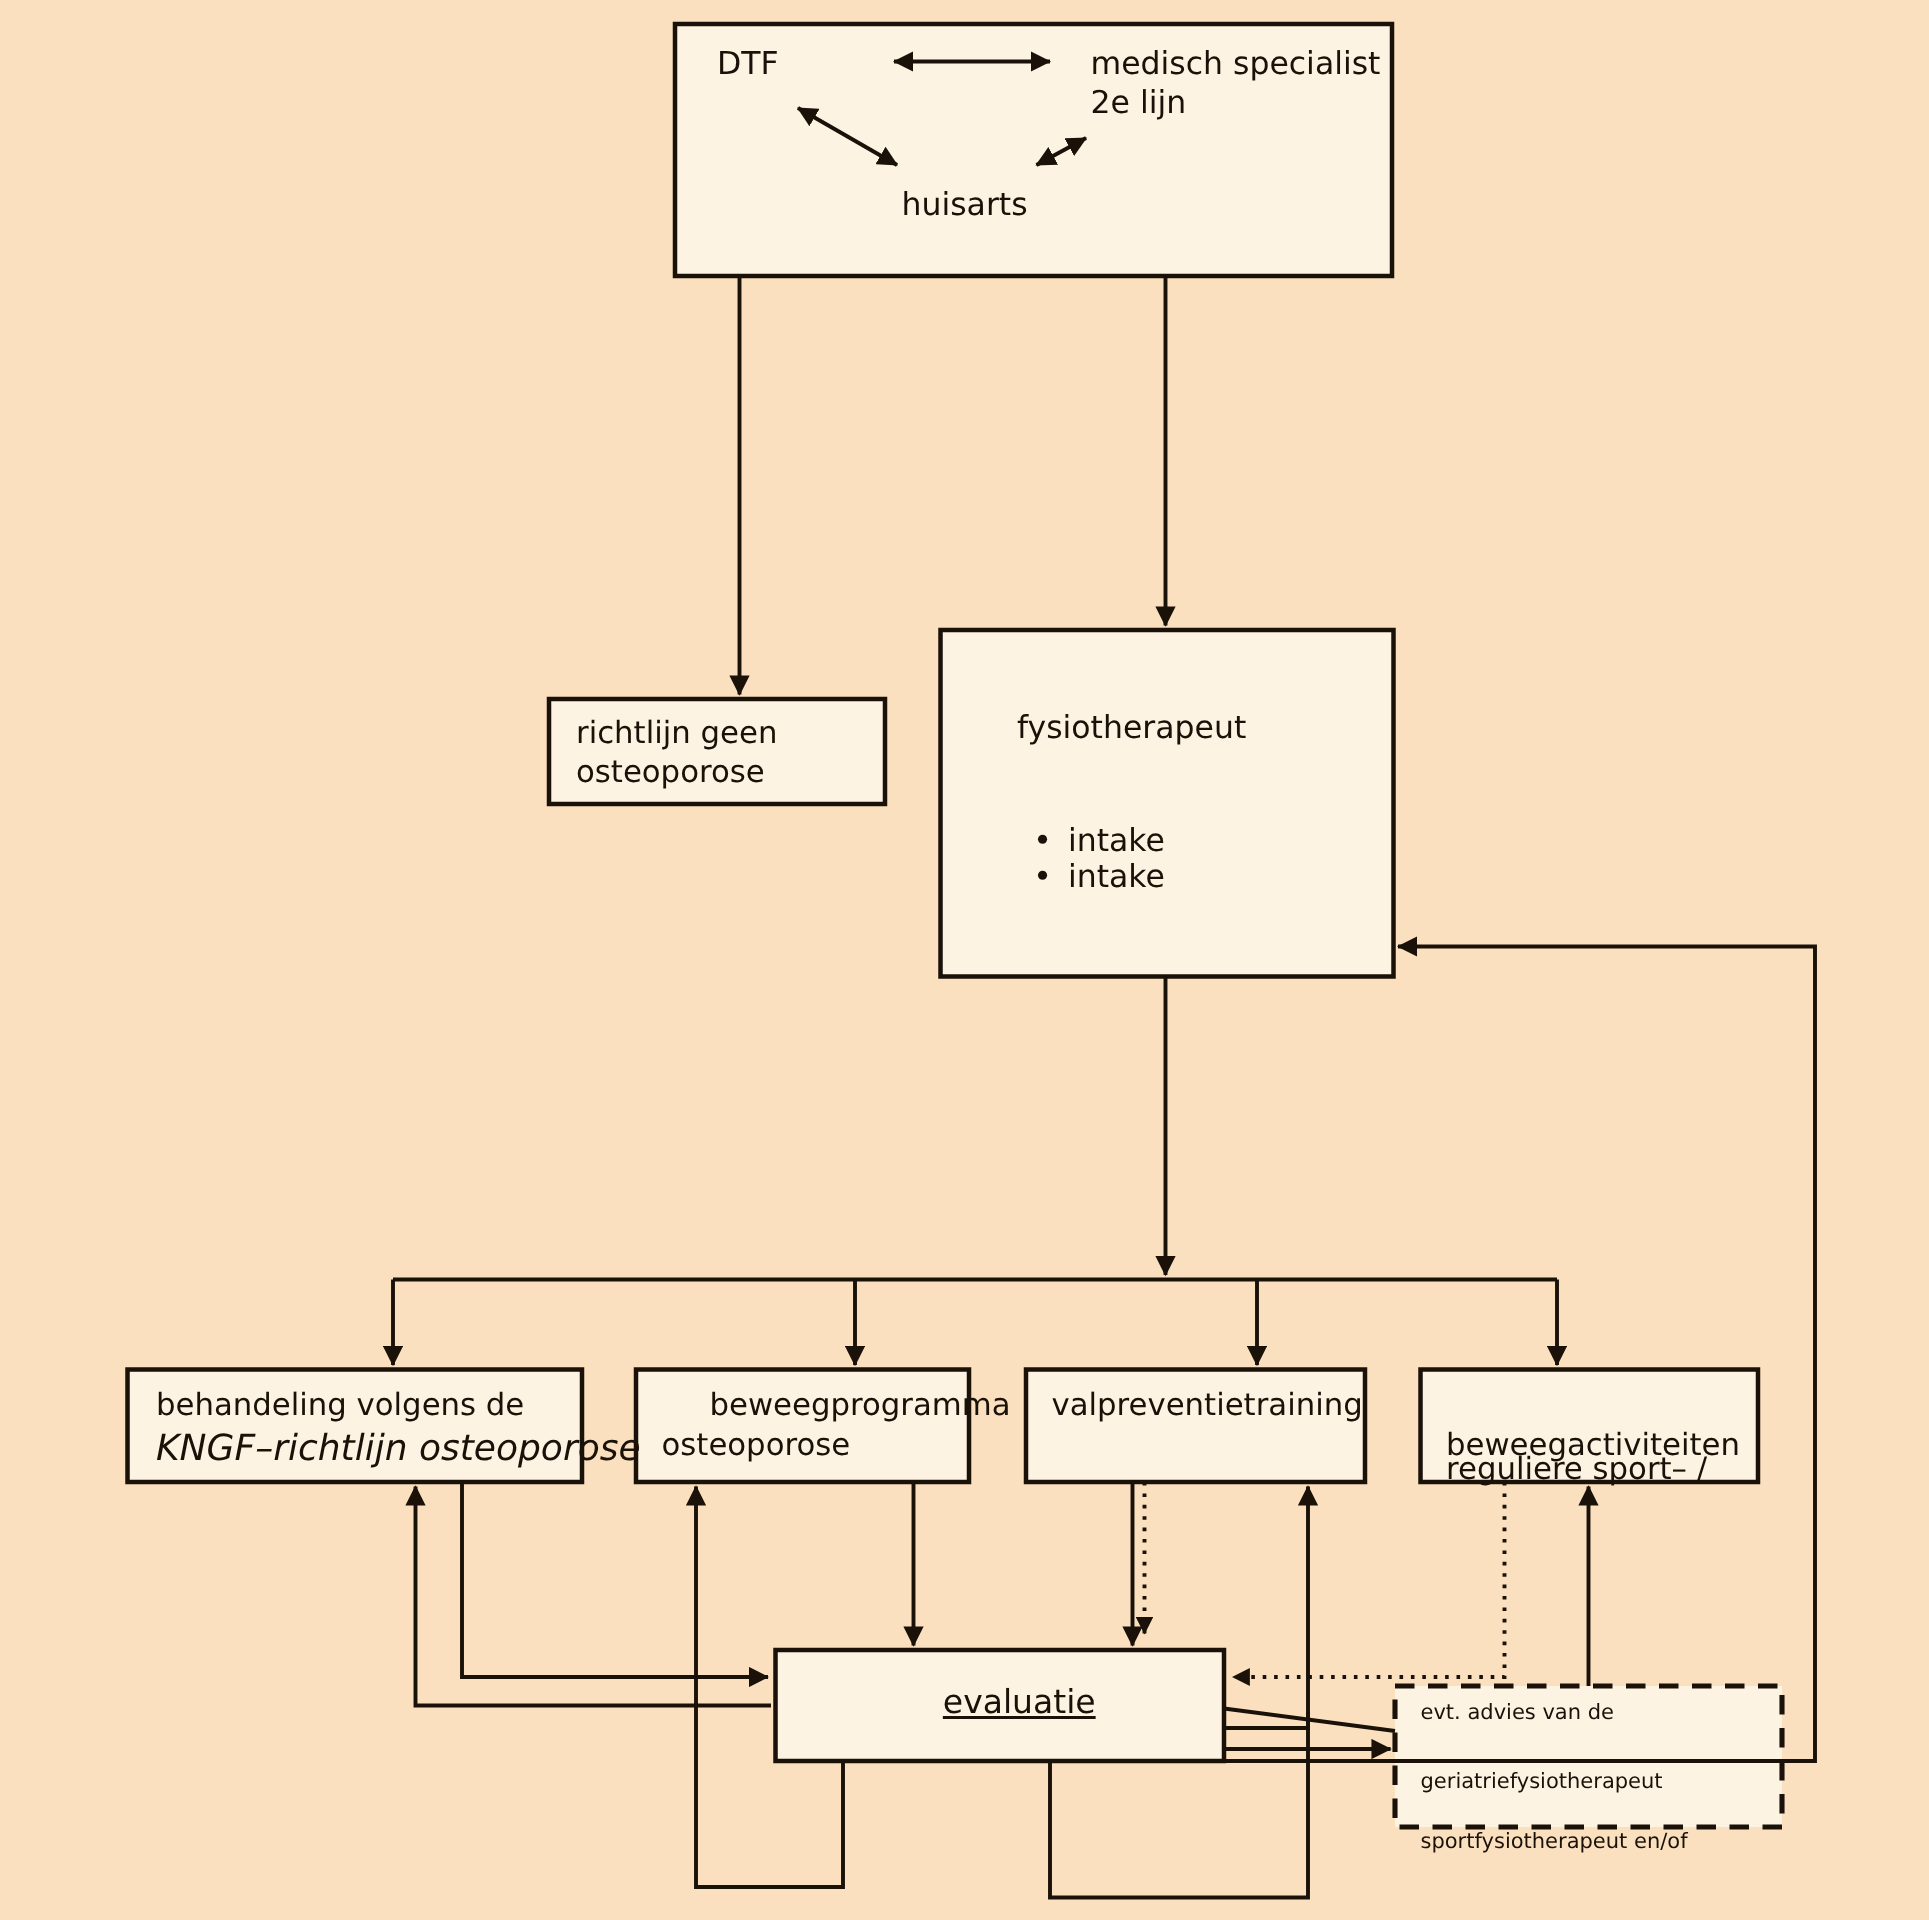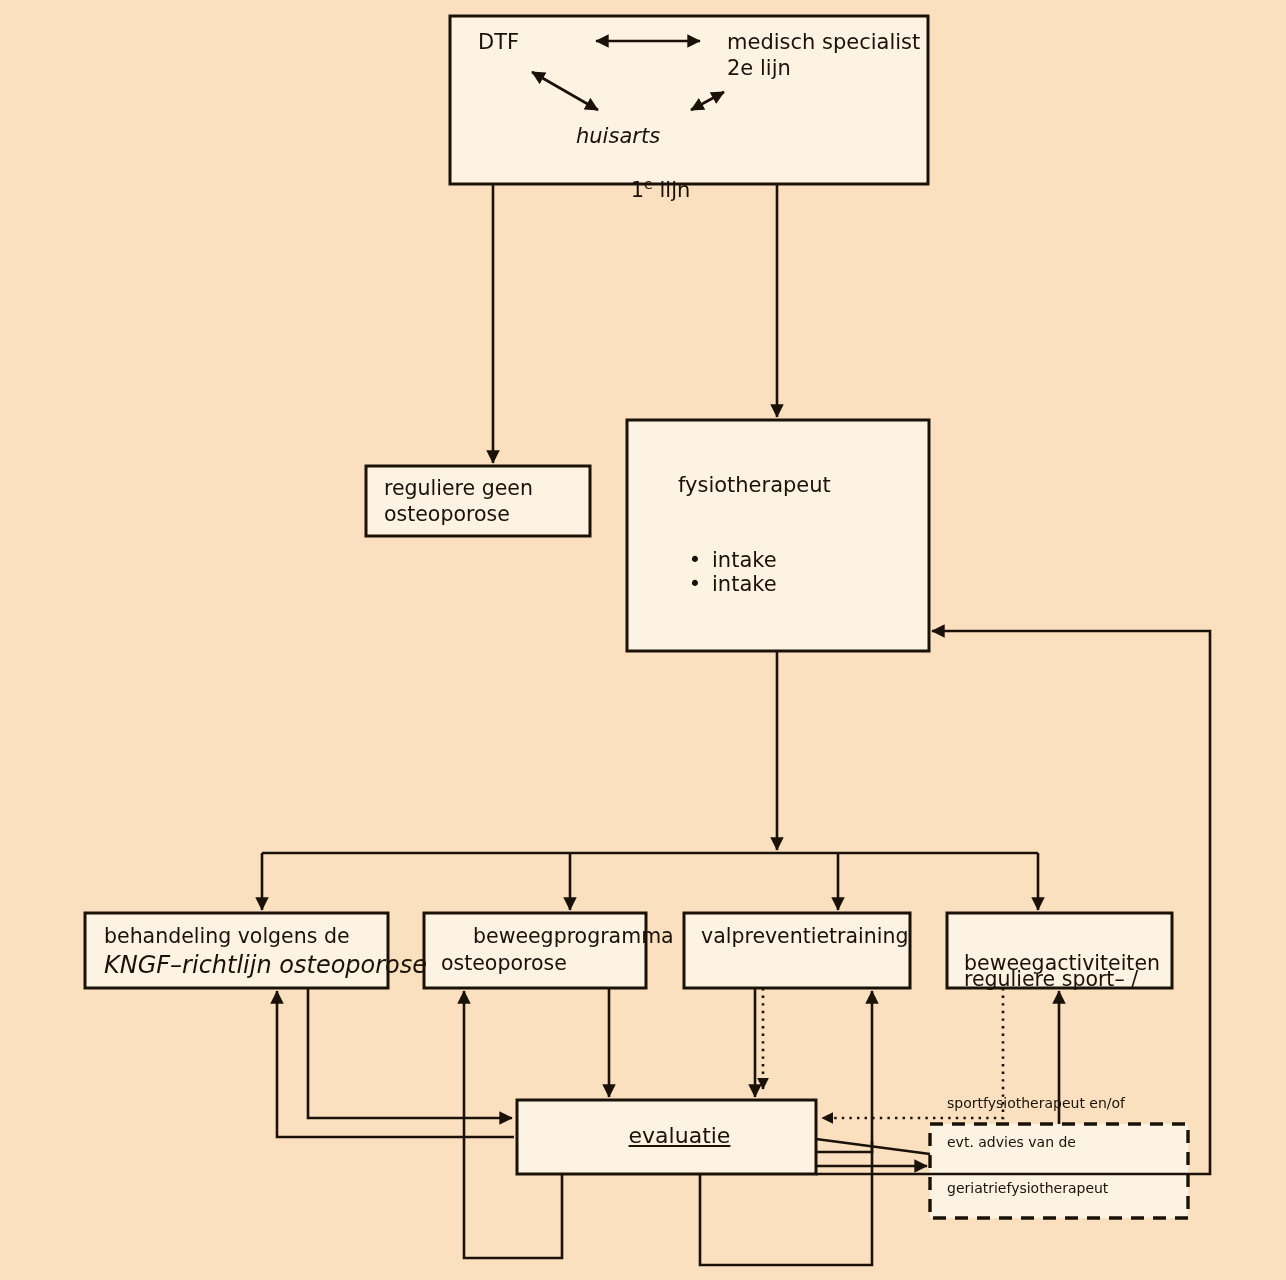--- a/index.html
+++ b/index.html
@@ -101,26 +101,23 @@
       <path d="M763,988 L763,1089" marker-end="url(#ah-sm)"></path>
       <path d="M1003,988 L1003,1118 L822,1118" marker-end="url(#ah-sm)"></path>
     </g>
   </svg>
 
   <div class="boxtext t21" style="left:478px;top:30px;">DTF</div>
 
   <div class="boxtext t21" style="left:727px;top:30px;">medisch specialist</div>
   <div class="boxtext t21" style="left:727px;top:56px;">2e lijn</div>
 
-  <div class="boxtext t21" style="left:576px;top:124px;font-style:italic;">huisarts</div>
-  <div class="boxtext t21" style="left:604px;top:150px;">
-    <span>1</span><span class="sup">e</span><span> lijn</span>
-  </div>
+  <div class="boxtext t21" style="left:601px;top:124px;">huisarts</div>
 
-  <div class="boxtext t20" style="left:384px;top:476px;">reguliere geen</div>
+  <div class="boxtext t20" style="left:384px;top:476px;">richtlijn geen</div>
   <div class="boxtext t20" style="left:384px;top:502px;">osteoporose</div>
 
   <div class="boxtext t21" style="left:678px;top:473px;">fysiotherapeut</div>
   <div class="boxtext t21" style="left:678px;top:497px;width:230px;">
     <span class="bullet-row">
       <span class="bullet-dot">•</span>
       <span>intake</span>
     </span>
   </div>
   <div class="boxtext t21" style="left:678px;top:521px;width:230px;">
@@ -137,16 +134,16 @@
   <div class="boxtext t20" style="left:441px;top:951px;">osteoporose</div>
 
   <div class="boxtext t20" style="left:701px;top:924px;">valpreventietraining</div>
 
   <div class="boxtext t20" style="left:964px;top:924px;margin-top:43px;">reguliere sport– /</div>
   <div class="boxtext t20" style="left:964px;top:951px;">beweegactiviteiten</div>
 
   <div class="boxtext t22" style="left:530px;top:1123px;width:299px;text-align:center;text-decoration:underline;">evaluatie</div>
 
   <div class="boxtext t17" style="left:947px;top:1134px;">evt. advies van de</div>
-  <div class="boxtext t17" style="left:947px;top:1095px;">sportfysiotherapeut en/of</div>
+  <div class="boxtext t17" style="left:947px;top:1220px;">sportfysiotherapeut en/of</div>
   <div class="boxtext t17" style="left:947px;top:1180px;">geriatriefysiotherapeut</div>
 
 </div>
 
 </body></html>

